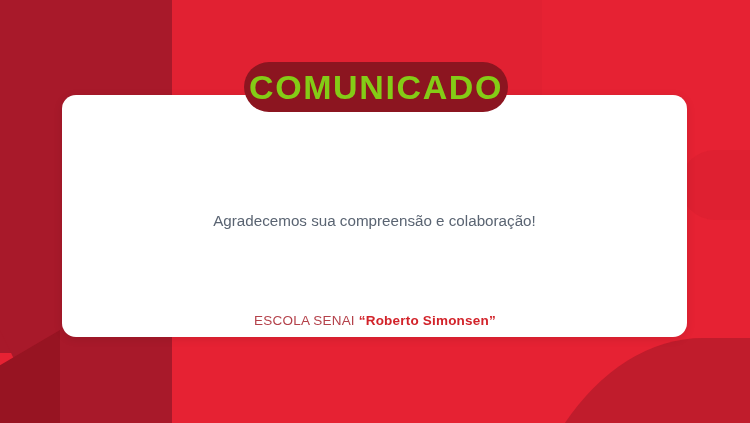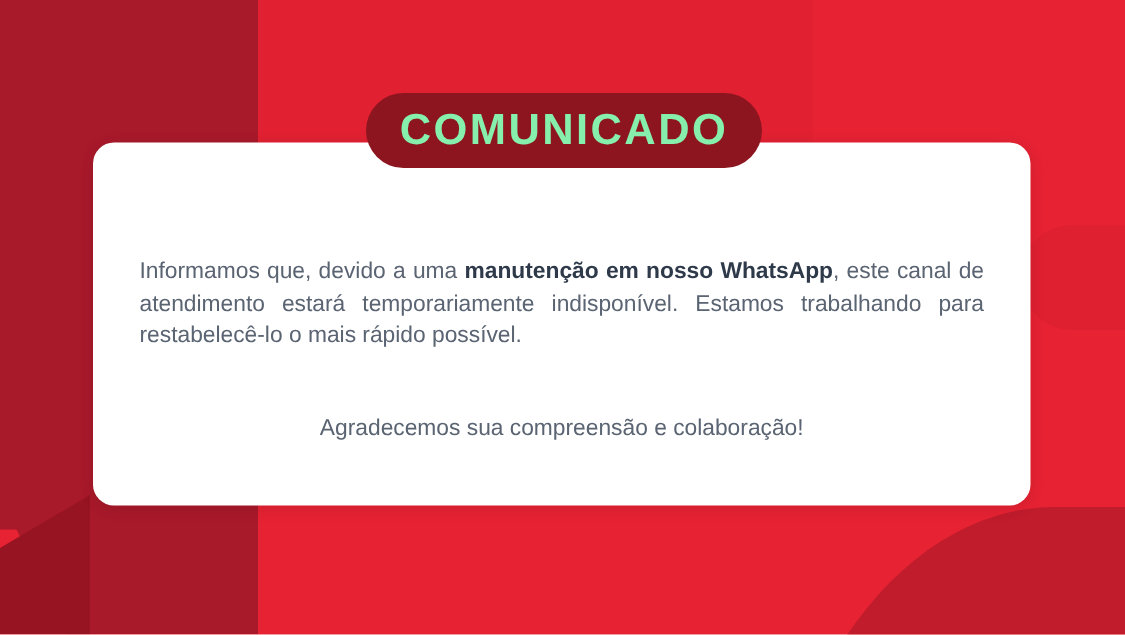--- a/index.html
+++ b/index.html
@@ -97,22 +97,22 @@
     width: 264px;
     height: 50px;
     background: #8C1520;
     border-radius: 25px;
     display: flex;
     align-items: center;
     justify-content: center;
     z-index: 5;
   }
   .badge-text {
-    color: #86efac;
-    font-size: 29px;
+    color: #84cc16;
+    font-size: 34px;
     font-weight: bold;
     letter-spacing: 1.6px;
     font-family: "Liberation Sans", sans-serif;
   }
 
   
   .card-body {
     position: absolute;
     left: 93px;
     top: 170px;
@@ -177,19 +177,19 @@
     <div class="shape-right-notch"></div>
   </div>
 
   <div class="card"></div>
 
   <div class="badge">
     <span class="badge-text">COMUNICADO</span>
   </div>
 
   <div class="card-body">
-    <p class="paragraph"><span>Informamos que, devido a uma </span><b>manutenção em nosso WhatsApp</b><span>, este canal de atendimento estará temporariamente indisponível. Estamos trabalhando para restabelecê-lo o mais rápido possível.</span></p>
 
     <p class="thanks">Agradecemos sua compreensão e colaboração!</p>
   </div>
 
+  <div class="footer"><span class="footer-school">ESCOLA SENAI </span><span class="footer-name">“Roberto Simonsen”</span></div>
 
 </div>
 
 </body></html>

